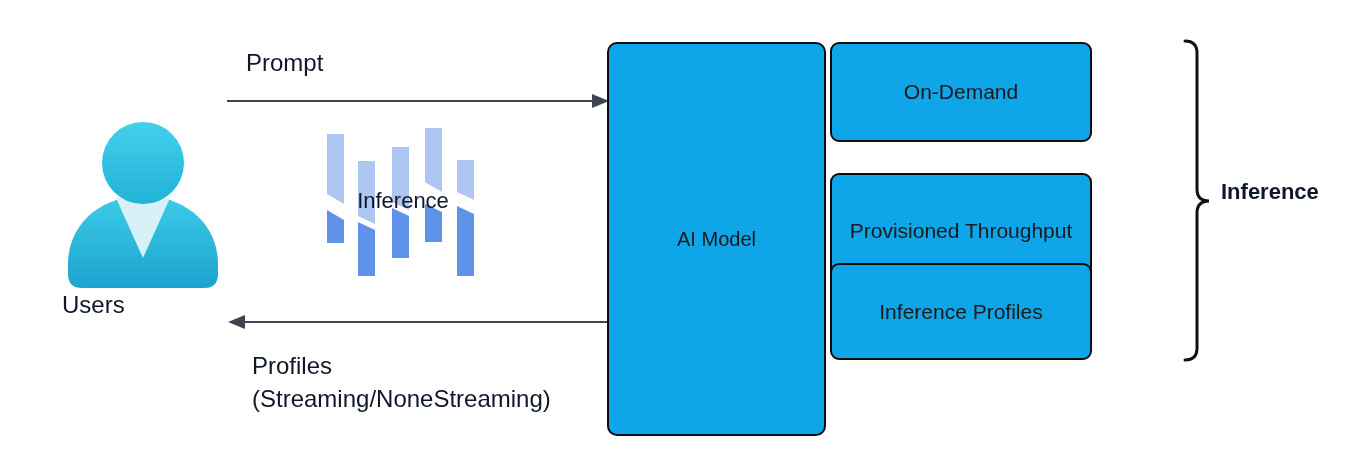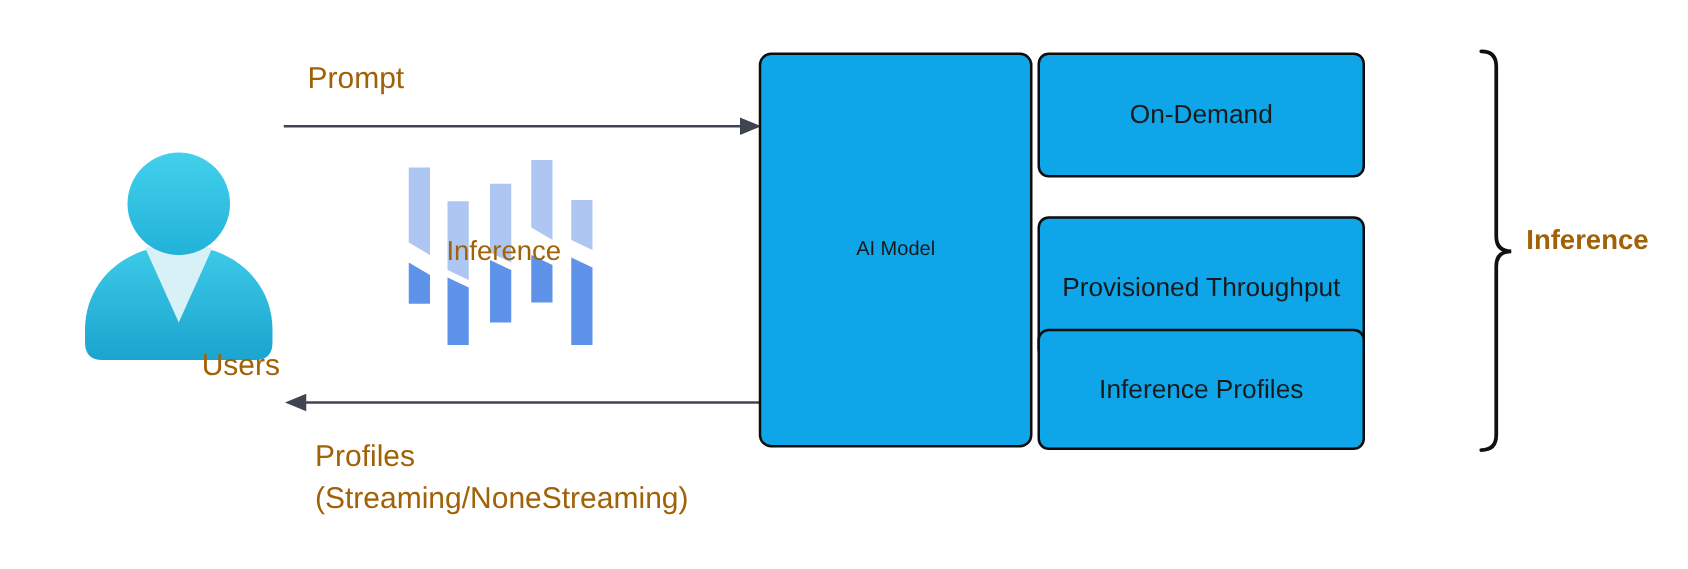--- a/index.html
+++ b/index.html
@@ -12,40 +12,40 @@
   .canvas {
     position: relative;
     width: 1350px;
     height: 455px;
     background: #ffffff;
     overflow: hidden;
   }
   .abs { position: absolute; }
   .label {
     position: absolute;
-    color: #a16207;
+    color: #0f172a;
     white-space: nowrap;
   }
   .prompt-label   { left: 246px; top: 49px;  font-size: 24px; }
   .response-label { left: 252px; top: 349px; font-size: 24px; line-height: 33px; }
-  .users-label    { left: 62px;  top: 279px; width: 162px; text-align: right; font-size: 24px; }
+  .users-label    { left: 62px;  top: 291px; width: 162px; text-align: left; font-size: 24px; }
   .inference-label{ left: 318px; top: 188px; width: 170px; text-align: center; font-size: 22px; }
 
   .node-box {
     position: absolute;
     background: #0ea5e9;
     border: 2.5px solid #0d0d0d;
     display: flex;
     align-items: center;
     justify-content: center;
     box-sizing: border-box;
   }
   .ai-model-box {
-    left: 607px; top: 42px; width: 219px; height: 316px;
-    border-radius: 10px; font-size: 16px;
+    left: 607px; top: 42px; width: 219px; height: 394px;
+    border-radius: 10px; font-size: 20px;
   }
   .type-box {
     left: 830px; width: 262px;
     border-radius: 9px; font-size: 21px;
   }
   .type-box-0 { top: 42px;  height: 100px; }
   .type-box-1 { top: 145px; height: 115px; margin-top: 28px; }
   .type-box-2 { top: 263px; height: 97px;  }
 
   .brace-label {

